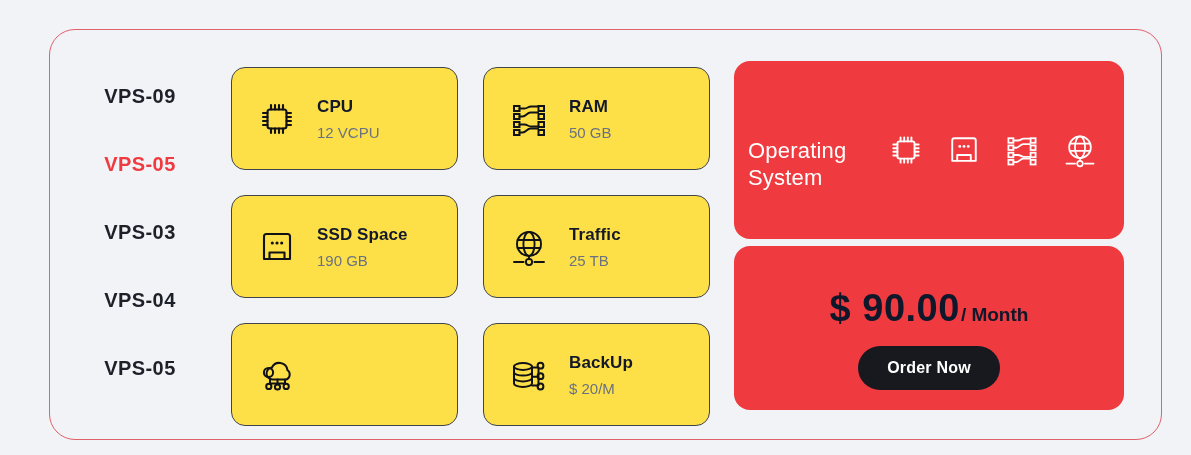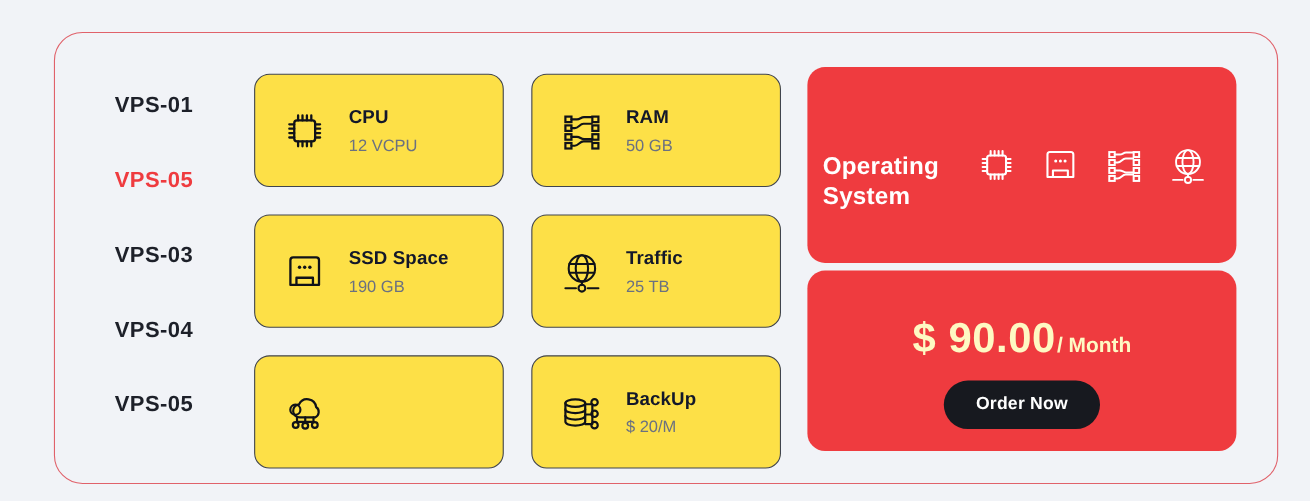--- a/index.html
+++ b/index.html
@@ -101,21 +101,21 @@
     background: #ef3b3f;
     border-radius: 16px;
     display: flex;
     align-items: center;
   }
   .os-label {
     margin-left: 14px;
     width: 133px;
     color: #ffffff;
     font-size: 22px;
-    font-weight: 700;
+    font-weight: 400;
     line-height: 1.22;
     letter-spacing: 0.2px;
     margin-top: 29px;
   }
   .os-icons {
     display: flex;
     align-items: center;
     gap: 20px;
     margin-left: 6px;
   }
@@ -130,21 +130,21 @@
     background: #ef3b3f;
     border-radius: 16px;
     display: flex;
     flex-direction: column;
     align-items: center;
     justify-content: center;
   }
   .price-row {
     display: flex;
     align-items: baseline;
-    color: #fef9c3;
+    color: #0f172a;
     margin-top: 20px;
   }
   .price-amount {
     font-size: 38px;
     font-weight: 700;
     letter-spacing: 0.5px;
   }
   .price-period {
     font-size: 19px;
     font-weight: 700;
@@ -163,21 +163,21 @@
     letter-spacing: 0.2px;
     cursor: pointer;
   }
 </style>
 </head>
 <body>
 
 <div class="pricing-frame">
 
   <div class="plan-list">
-    <div class="plan-item">VPS-01</div>
+    <div class="plan-item">VPS-09</div>
     <div class="plan-item active">VPS-05</div>
     <div class="plan-item">VPS-03</div>
     <div class="plan-item">VPS-04</div>
     <div class="plan-item">VPS-05</div>
   </div>
 
   <div class="spec-grid">
 
     <div class="spec-card">
       <span class="spec-icon">

